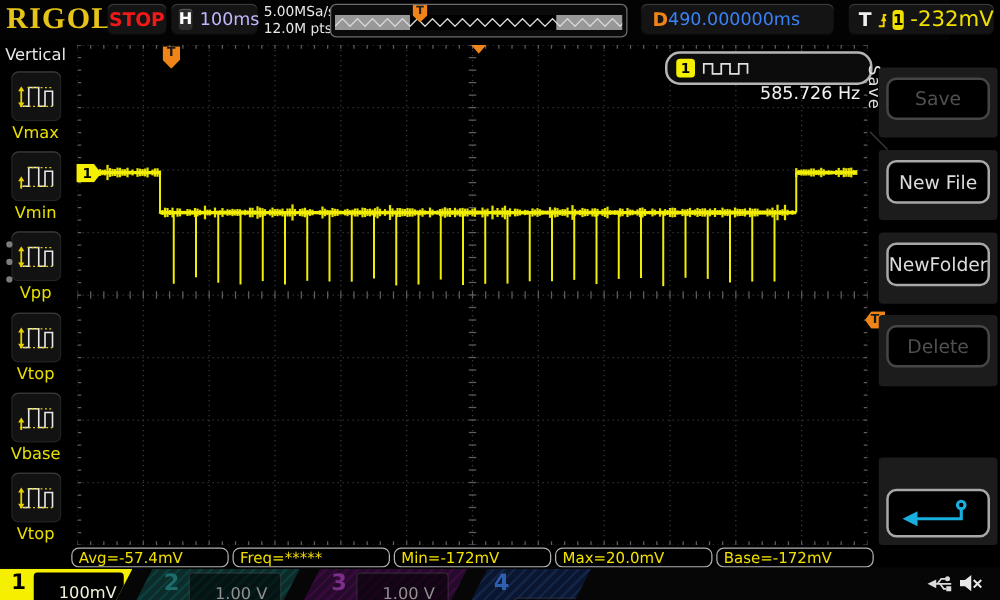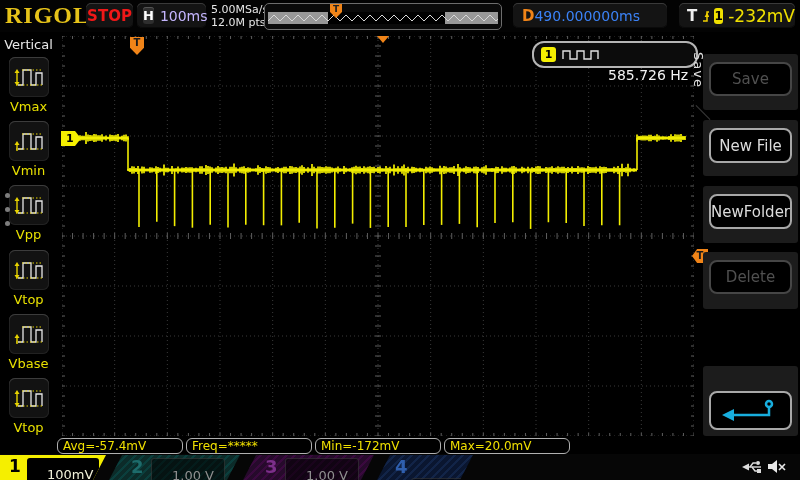--- a/index.html
+++ b/index.html
@@ -933,20 +933,21 @@
       <circle cx="50" cy="6" r="3" stroke="#18aede" stroke-width="2.5" fill="none"></circle>
       <path d="M50,9 V17 H14" stroke="#18aede" stroke-width="2.5" fill="none"></path>
       <polygon points="15,11 15,23 3,17" fill="#18aede"></polygon>
     </svg>
   </div>
 
   <div class="mbox" style="left:57px">Avg=-57.4mV</div>
   <div class="mbox" style="left:186px">Freq=*****</div>
   <div class="mbox" style="left:315px">Min=-172mV</div>
   <div class="mbox" style="left:444px">Max=20.0mV</div>
+  <div class="mbox" style="left:573px">Base=-172mV</div>
 
   <div id="chanbar">
     <div class="ch ch1">
       <span class="chid">1</span>
       <span class="chbox">
         <i class="coup"><i class="l1"></i><i class="l2"></i></i>
         <span class="chval">100mV</span>
       </span>
     </div>
     <div class="ch ch2">

